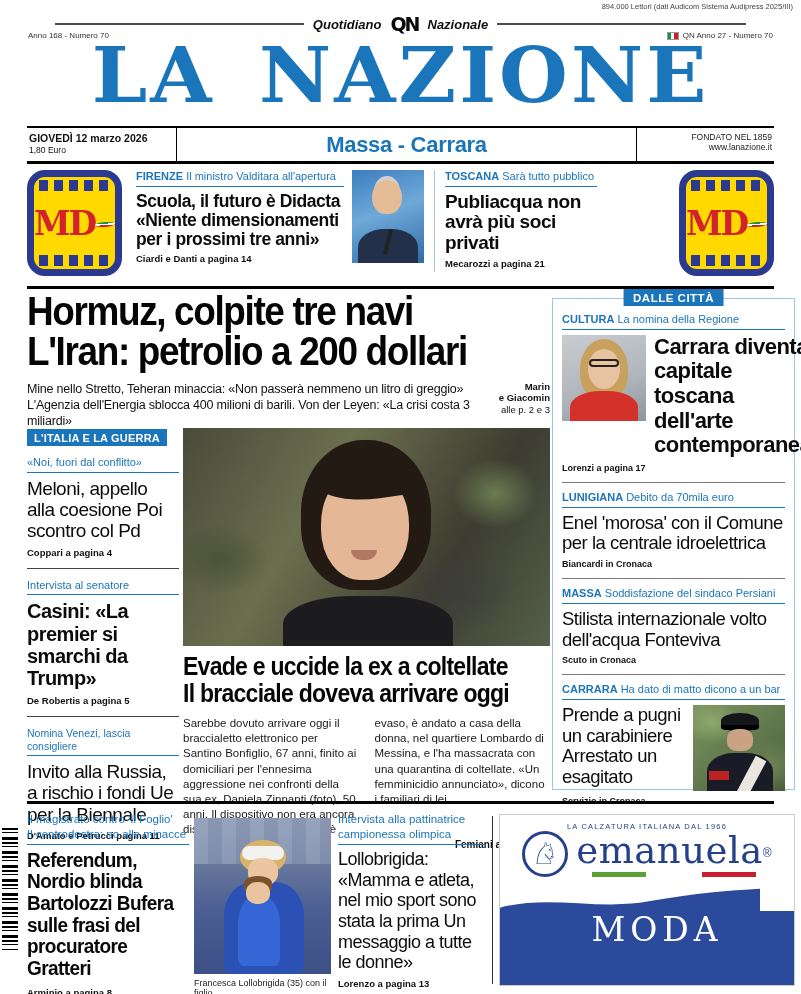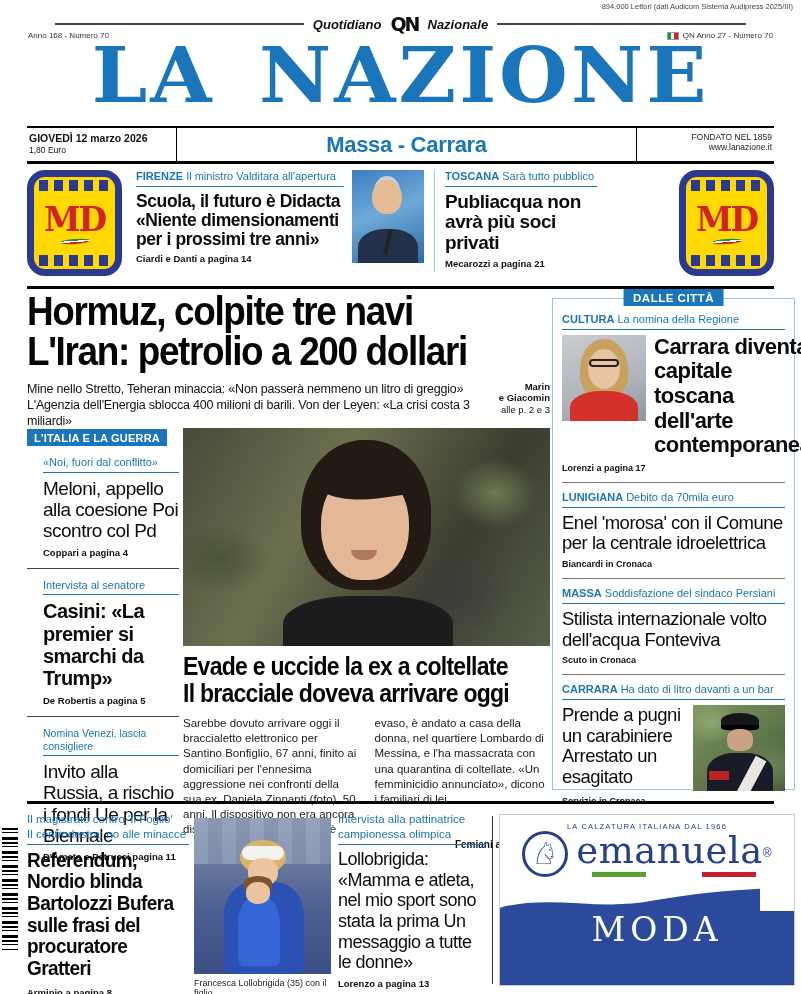--- a/index.html
+++ b/index.html
@@ -29,21 +29,21 @@
     border-top:2px solid #000; border-bottom:3px solid #000; display:flex; }
   .db-left { width:150px; padding:4px 6px 0 2px; border-right:1px solid #000; }
   .db-date { font-size:10.5px; font-weight:bold; }
   .db-price { font-size:8.5px; margin-top:1px; }
   .db-center { flex:1; display:flex; align-items:center; justify-content:center;
     font-size:22px; font-weight:bold; color:#1b75bb; letter-spacing:-0.3px; }
   .db-right { width:138px; border-left:1px solid #000; padding:4px 2px 0 6px; text-align:right; font-size:8.5px; color:#222; }
   
   .topstrip { position:absolute; top:170px; left:27px; right:27px; height:112px; display:flex; align-items:flex-start; }
   .md-ad { width:95px; height:106px; background:#ffd900; border:7px solid #2b3990; border-radius:18px;
-    position:relative; display:flex; flex-direction:column; align-items:center; justify-content:center; flex:none; }
+    position:relative; display:flex; flex-direction:row; align-items:center; justify-content:center; flex:none; }
   .md-ad .sprockets-top,.md-ad .sprockets-bottom { position:absolute; left:5px; right:5px; height:11px;
     background:repeating-linear-gradient(90deg,#2b3990 0 9px,transparent 9px 15px); }
   .sprockets-top{top:3px;} .sprockets-bottom{bottom:3px;}
   .md-text { font-family:"DejaVu Serif", serif; font-weight:bold; font-size:33px; color:#d2232a; letter-spacing:-2px; line-height:1; }
   .md-flag { width:30px; height:5px; margin-top:3px; border-radius:50%;
     background:linear-gradient(180deg,#159447 0 34%,#fff 34% 63%,#cd212a 63% 100%); transform:rotate(-4deg); }
   .kicker { font-size:11px; color:#1b75bb; border-bottom:1.5px solid #1b75bb; padding-bottom:2px; margin-bottom:5px; line-height:1.25; }
   .kicker b { font-weight:bold; }
   .ts-a { width:208px; margin-left:14px; flex:none; }
   .ts-a h3, .ts-b h3 { font-size:17.5px; line-height:1.08; letter-spacing:-0.4px; color:#0c0c0c; }
@@ -67,21 +67,21 @@
   .lead h1 { font-size:41px; font-weight:bold; color:#050505; line-height:0.97; letter-spacing:-1.5px;
     transform:scaleX(0.9); transform-origin:left top; width:112%; white-space:nowrap; }
   .lead-sub { display:flex; margin-top:9px; }
   .lead-sub .subtext { flex:1; font-size:12.5px; line-height:1.3; color:#111; letter-spacing:-0.2px; }
   .lead-byline { width:78px; text-align:right; font-size:9.5px; line-height:1.25; font-weight:bold; color:#111; }
   .lead-byline .pg { font-weight:normal; }
   
   .leftcol { position:absolute; top:428px; left:27px; width:152px; }
   .badge { display:inline-block; background:#1b75bb; color:#fff; font-weight:bold; font-size:11px;
     padding:3px 7px 2px; letter-spacing:0.2px; }
-  .lc-item { margin-top:10px;margin-left:16px; }
+  .lc-item { margin-top:10px; }
   .lc-item h3 { font-size:19px; font-weight:normal; line-height:1.12; letter-spacing:-0.5px; color:#0c0c0c; }
   .lc-item.bold h3 { font-weight:bold; font-size:20px; }
   .lc-div { border-top:1px solid #444; margin-top:10px; }
   .kicker.nln { font-size:10.5px; }
   
   .center { position:absolute; top:428px; left:183px; width:367px; }
   .photo-victim { width:367px; height:218px;
     background:
       radial-gradient(60px 50px at 85% 30%, rgba(120,140,90,0.8), transparent 70%),
       radial-gradient(80px 60px at 75% 75%, rgba(60,60,60,0.7), transparent 70%),
@@ -346,21 +346,21 @@
         <span>Soddisfazione del sindaco Persiani</span>
       </div>
       <h3>Stilista internazionale volto dell'acqua Fonteviva</h3>
       <div class="byline">Scuto in Cronaca</div>
     </div>
     <div class="rb-div"></div>
 
     <div class="rb-item">
       <div class="kicker">
         <b>CARRARA</b>
-        <span>Ha dato di litro davanti a un bar</span>
+        <span>Ha dato di matto dicono a un bar</span>
       </div>
       <div class="rb-carrara">
         <h3>Prende a pugni un carabiniere Arrestato un esagitato</h3>
         <div class="photo photo-carabiniere">
           <div class="cap"></div>
           <div class="peak"></div>
           <div class="face2"></div>
           <div class="uni"></div>
         </div>
       </div>

